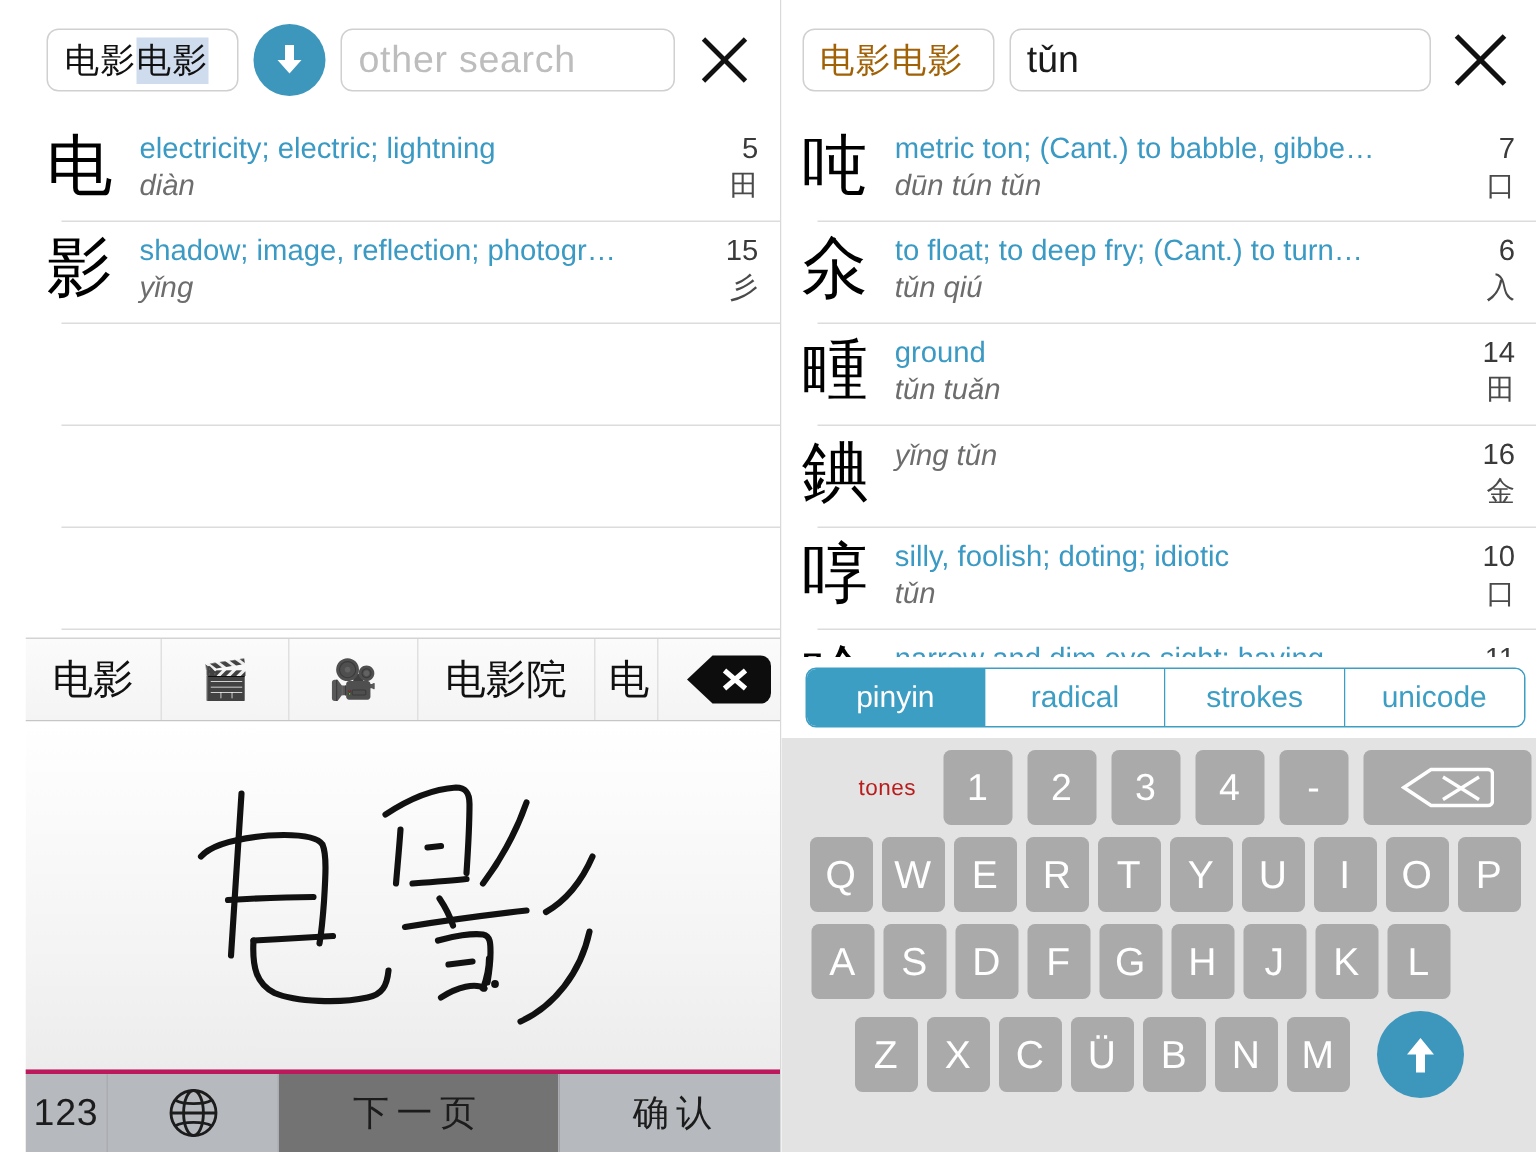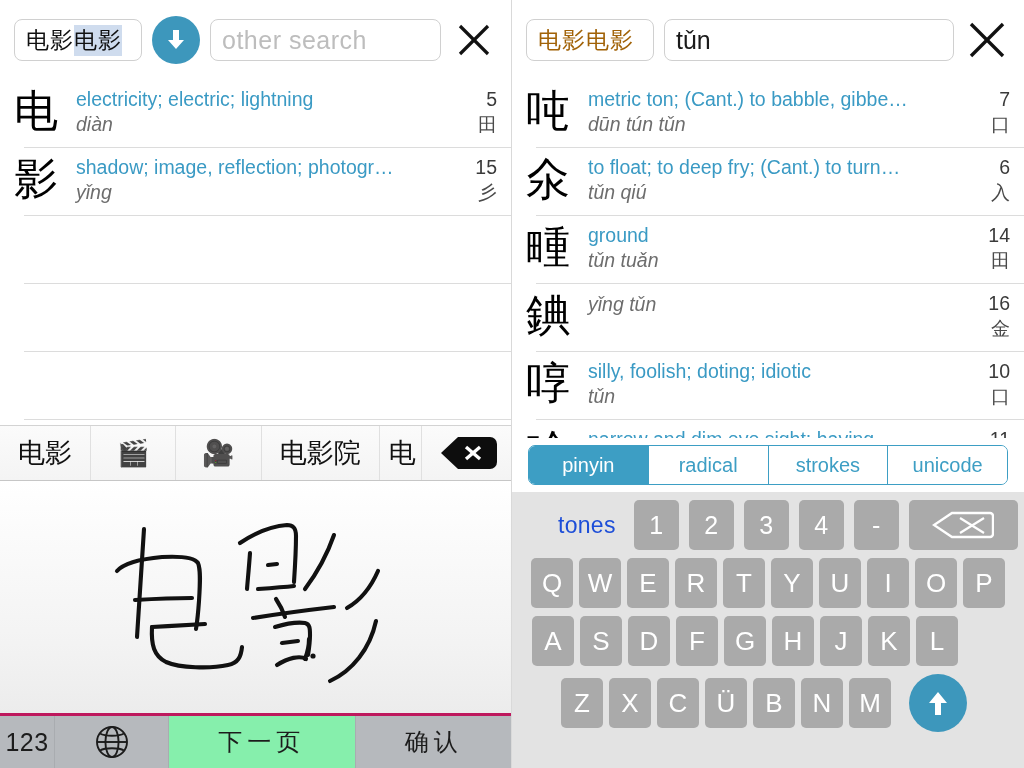--- a/index.html
+++ b/index.html
@@ -1,21 +1,21 @@
 <!DOCTYPE html>
 <html><head>
 <meta charset="utf-8">
 <style>
   * { box-sizing: border-box; margin: 0; padding: 0; }
   html, body {
     width: 1024px; height: 768px;
     font-family: "Liberation Sans", "DejaVu Sans", sans-serif;
     background: #ffffff; overflow: hidden;
   }
-  .app { position: relative; width: 1024px; height: 768px; display: flex; }
+  .app { position: relative; width: 1024px; height: 768px; display: flex; padding-left: 17px; }
 
   
   .panel { width: 512px; height: 768px; position: relative; background: #fff; overflow: hidden; }
   .panel.left  { border-right: 1px solid #d9d9d9; }
 
   
   .search-header {
     height: 80px; display: flex; align-items: center;
     padding: 0 14px; gap: 10px; background: #fff;
   }
@@ -106,21 +106,21 @@
   }
   .kb-tool {
     display: flex; align-items: center; justify-content: center;
     border-right: 1px solid #a9acb0; color: #1c1c1c;
     font-size: 24px; cursor: pointer;
     font-family: "DejaVu Sans", "Liberation Sans", sans-serif;
   }
   .kb-tool.num { width: 55px; flex: 0 0 55px; font-size: 25px; letter-spacing: .5px;
                  font-family: "Liberation Sans", sans-serif; }
   .kb-tool.globe { width: 114px; flex: 0 0 114px; }
-  .kb-tool.next { flex: 1 1 auto; background: #86efac; letter-spacing: 5px; }
+  .kb-tool.next { flex: 1 1 auto; background: #737373; letter-spacing: 5px; }
   .kb-tool.confirm { flex: 1 1 auto; letter-spacing: 5px; border-right: none; text-align: right; }
 
   
   .seg-wrap {
     position: absolute; left: 0; top: 438px; width: 512px; height: 54px;
     background: #fff; display: flex; align-items: center; padding: 0 16px;
   }
   .seg {
     display: flex; width: 100%; height: 40px; border: 1.6px solid #3d9ec4;
     border-radius: 7px; overflow: hidden;
@@ -133,21 +133,21 @@
   .seg-item:last-child { border-right: none; }
   .seg-item.active { background: #3d9ec4; color: #fff; }
 
   
   .kb {
     position: absolute; left: 0; top: 492px; width: 512px; height: 276px;
     background: #e3e3e3; padding: 8px 6px 6px 6px;
   }
   .kb-row { display: flex; align-items: center; justify-content: center; margin-bottom: 8px; }
   .kb-row.tones { gap: 10px; padding-left: 4px; }
-  .tones-label { font-size: 23px; color: #1d4ed8; margin-right: 8px; letter-spacing: .3px; margin-left: 36px; }
+  .tones-label { font-size: 15px; color: #b91c1c; margin-right: 8px; letter-spacing: .3px; margin-left: 36px; }
   .key {
     background: #aaaaaa; color: #fff; border-radius: 5px;
     display: flex; align-items: center; justify-content: center;
     font-size: 25px; cursor: pointer; user-select: none;
   }
   .key.tone { width: 46px; height: 50px; }
   .key.bksp { width: 112px; height: 50px; }
   .kb-row.letters { gap: 6px; }
   .key.letter { width: 42px; height: 50px; font-size: 26px; }
   .kb-row.letters.r2 { padding-right: 46px; }

